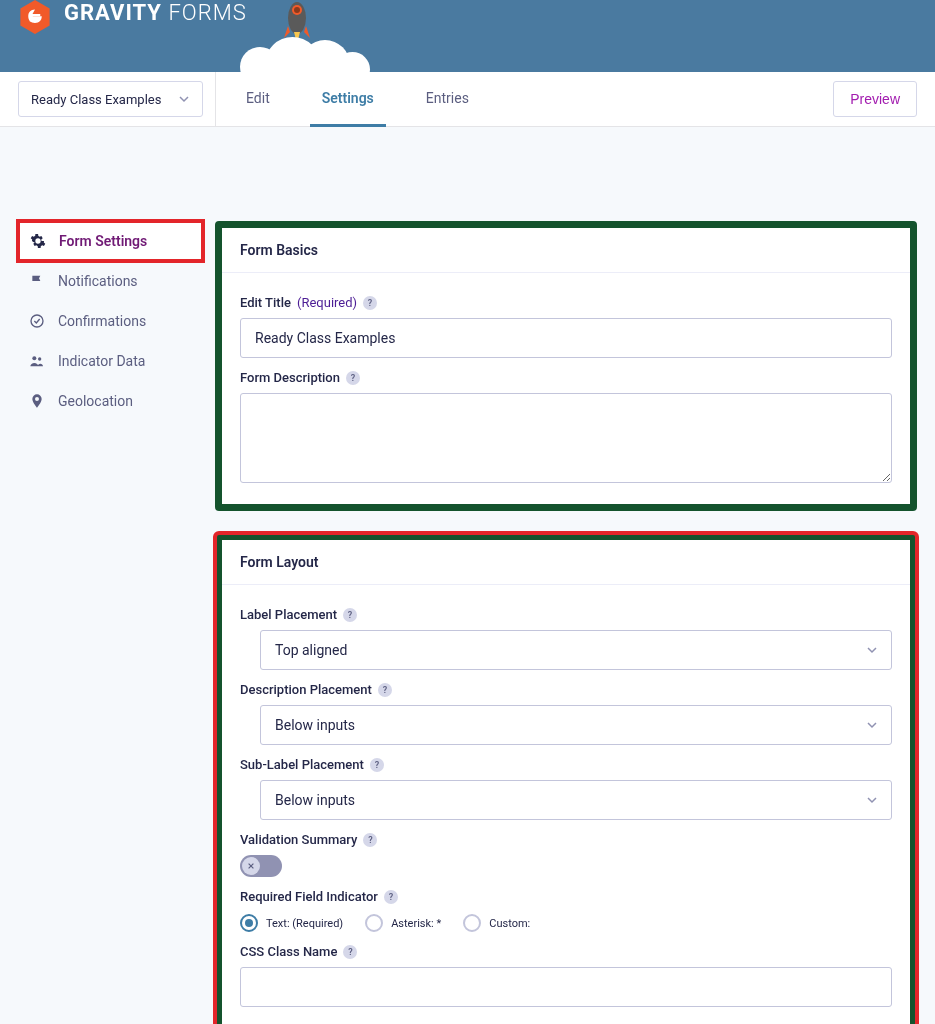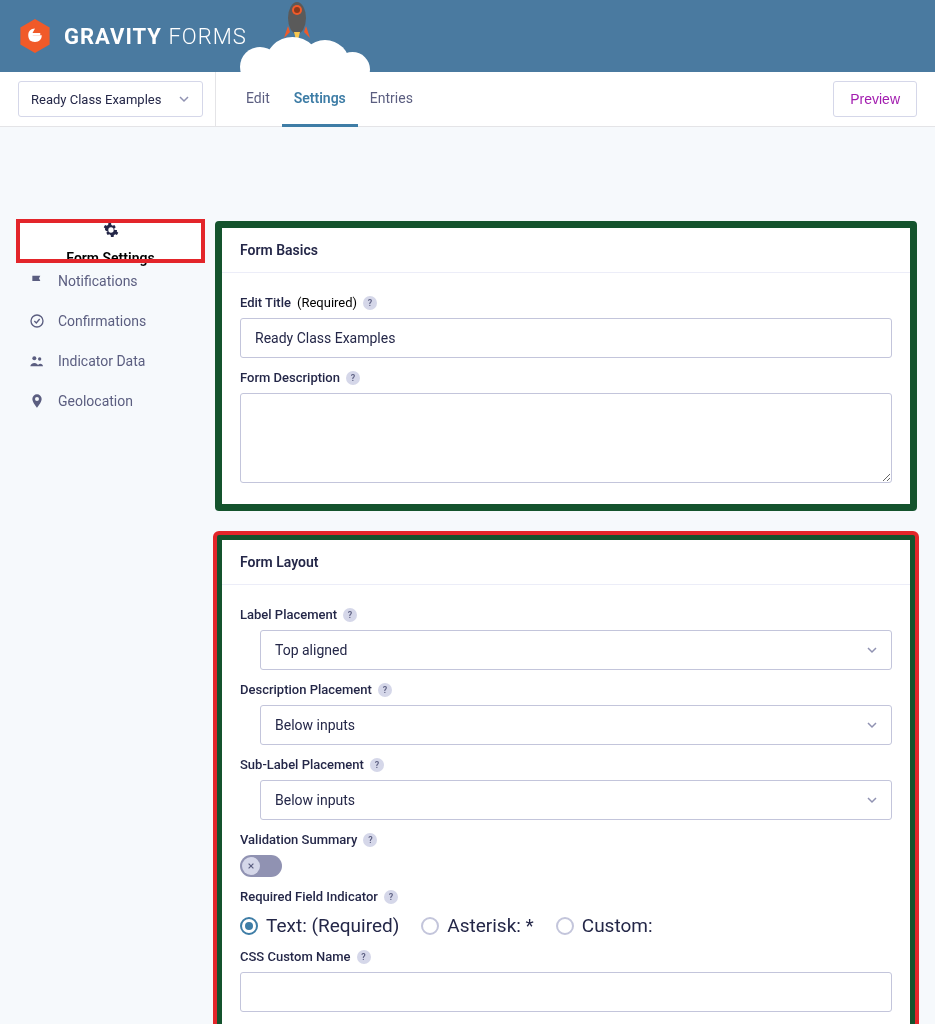--- a/index.html
+++ b/index.html
@@ -1,62 +1,62 @@
 <!DOCTYPE html>
 <html><head>
 <meta charset="utf-8">
 <style>
 * { box-sizing: border-box; margin: 0; padding: 0; }
 body { font-family: -apple-system, BlinkMacSystemFont, "Segoe UI", Roboto, sans-serif; background: #f6f9fc; font-size: 13px; color: #242748; width: 935px; }
-.topbar { background: #4a7aa0; height: 72px; display: flex; align-items: center; padding: 0 18px; position: relative; }
+.topbar { background: #4a7aa0; height: 72px; display: flex; align-items: flex-start; padding: 0 18px; position: relative; }
 .logo-hex { width: 34px; height: 34px; background: #f15a29; clip-path: polygon(50% 0%, 93% 25%, 93% 75%, 50% 100%, 7% 75%, 7% 25%); display: flex; align-items: center; justify-content: center; margin-right: 12px; }
 .logo-hex svg { width: 18px; height: 18px; }
 .brand { font-size: 22px; color: #fff; letter-spacing: 1px; }
 .brand .bold { font-weight: 700; }
 .brand .thin { font-weight: 300; }
 .rocket-wrap { position: absolute; left: 235px; bottom: 0; width: 120px; height: 60px; overflow: visible; }
 .cloud { position: absolute; bottom: 0; left: 0; right: 0; height: 40px; }
 .cloud-shape { position: absolute; background: #fff; border-radius: 50%; bottom: -15px; }
 .c1 { width: 40px; height: 40px; left: 5px; }
 .c2 { width: 55px; height: 55px; left: 30px; bottom: -20px; }
 .c3 { width: 50px; height: 50px; left: 65px; bottom: -18px; }
 .c4 { width: 35px; height: 35px; left: 100px; }
 .rocket { position: absolute; left: 48px; top: -12px; }
 .subnav { background: #fff; border-bottom: 1px solid #e4e4e7; height: 55px; display: flex; align-items: center; padding: 0 18px; position: relative; }
 .form-dropdown { border: 1px solid #d5d7e9; border-radius: 3px; height: 36px; width: 185px; display: flex; align-items: center; justify-content: space-between; padding: 0 12px; font-size: 13px; color: #242748; cursor: pointer; }
 .subnav-divider { width: 1px; background: #e4e4e7; height: 55px; margin: 0 18px 0 12px; }
-.tabs { display: flex; align-items: stretch; height: 55px; }
+.tabs { display: flex; align-items: stretch; height: 55px; gap: 28px; }
 .tab { display: flex; align-items: center; padding: 0 12px; font-size: 14px; color: #5b5e80; cursor: pointer; border-bottom: 3px solid transparent; }
 .tab.active { color: #3e7da6; border-bottom-color: #3e7da6; font-weight: 600; }
 .preview-btn { margin-left: auto; border: 1px solid #d5d7e9; border-radius: 3px; height: 36px; padding: 0 16px; background: #fff; font-size: 14px; color: #a21caf; cursor: pointer; font-weight: 500; }
 .body-wrap { display: flex; padding: 0 18px; gap: 0; align-items: flex-start; }
 .sidebar { width: 185px; flex-shrink: 0; margin-top: 94px; }
 .side-item { display: flex; align-items: center; height: 40px; padding: 0 10px; font-size: 14px; color: #5b5e80; cursor: pointer; border-radius: 0; gap: 12px; }
-.side-item.active { background: #fff; color: #000000; font-weight: 600; border: 1px solid #e4e4e7; flex-direction: column; }
+.side-item.active { background: #fff; color: #701a75; font-weight: 600; border: 1px solid #e4e4e7; }
 .side-item.highlighted { outline: 4px solid #e3252a; outline-offset: -2px; }
 .side-icon { width: 18px; height: 18px; display: flex; align-items: center; justify-content: center; }
 .main { flex: 1; padding-top: 94px; padding-left: 12px; }
 .panel { background: #fff; border: 7px solid #14532d; border-radius: 4px; margin-bottom: 22px; }
 .panel.highlighted { outline: 4px solid #e3252a; outline-offset: -2px; }
 .panel-header { padding: 14px 18px; border-bottom: 1px solid #ecedf8; font-size: 14px; font-weight: 600; color: #242748; }
 .panel-body { padding: 10px 18px 18px; }
 .field { }
 .field-label { display: flex; align-items: center; gap: 6px; font-size: 13px; color: #242748; margin-bottom: 8px; margin-top: 12px; font-weight: 500; }
-.required-tag { color: #000000; font-weight: 400; }
+.required-tag { color: #4c1d95; font-weight: 400; }
 .help-icon { width: 14px; height: 14px; border-radius: 50%; background: #d5d7e9; color: #5b5e80; font-size: 9px; display: inline-flex; align-items: center; justify-content: center; cursor: pointer; font-weight: 600; }
 .text-input, .select { width: 100%; border: 1px solid #c3c5db; border-radius: 3px; height: 40px; padding: 0 14px; font-size: 14px; color: #242748; background: #fff; font-family: inherit; }
 .select { appearance: none; background-image: none; position: relative; }
 .select-wrap { position: relative; padding-left: 20px; }
 .select-chevron { position: absolute; right: 14px; top: 50%; transform: translateY(-50%); pointer-events: none; color: #9092b2; }
 .textarea { width: 100%; border: 1px solid #c3c5db; border-radius: 3px; min-height: 90px; padding: 10px 14px; font-size: 14px; color: #242748; font-family: inherit; resize: both; }
 .toggle { width: 42px; height: 22px; background: #9092b2; border-radius: 11px; position: relative; cursor: pointer; margin-top: 4px; }
 .toggle-knob { position: absolute; left: 2px; top: 2px; width: 18px; height: 18px; background: #d5d7e9; border-radius: 50%; display: flex; align-items: center; justify-content: center; }
 .toggle-knob svg { width: 8px; height: 8px; }
 .radios { display: flex; gap: 22px; margin-top: 10px; flex-wrap: wrap; }
-.radio-item { display: flex; align-items: center; gap: 8px; font-size: 19px; cursor: pointer; }
+.radio-item { display: flex; align-items: center; gap: 8px; font-size: 11px; cursor: pointer; }
 .radio-circ { width: 18px; height: 18px; border: 2px solid #c3c5db; border-radius: 50%; display: flex; align-items: center; justify-content: center; flex-shrink: 0; }
 .radio-circ.checked { border-color: #3e7da6; }
 .radio-dot { width: 8px; height: 8px; background: #3e7da6; border-radius: 50%; }
 </style>
 </head>
 <body>
 
 <div class="topbar">
   <div class="logo-hex">
     <svg viewBox="0 0 24 24" fill="#fff">
@@ -249,21 +249,21 @@
             </div>
             <div class="radio-item">
               <span class="radio-circ"></span>
               <span>Custom:</span>
             </div>
           </div>
         </div>
 
         <div class="field">
           <div class="field-label">
-            <span>CSS Custom Name</span>
+            <span>CSS Class Name</span>
             <span class="help-icon">?</span>
           </div>
           <input class="text-input" value="" style="">
         </div>
 
       </div>
     </div>
 
   </div>
 </div>

